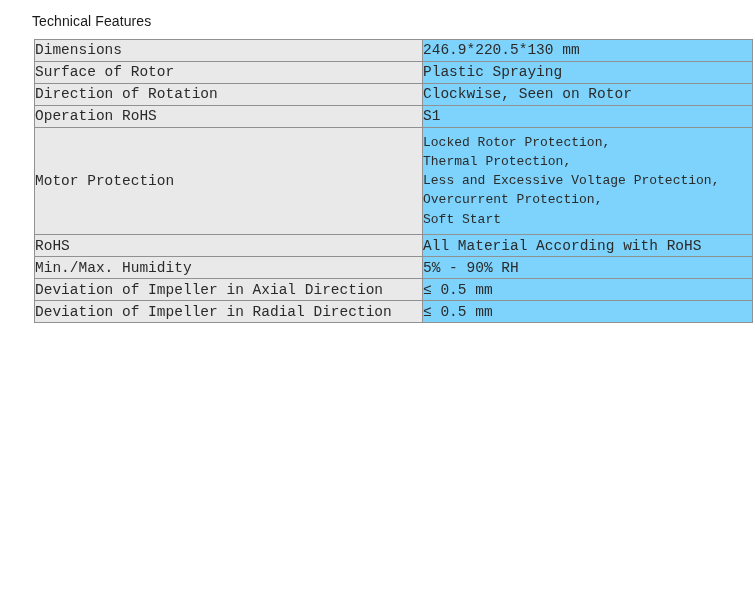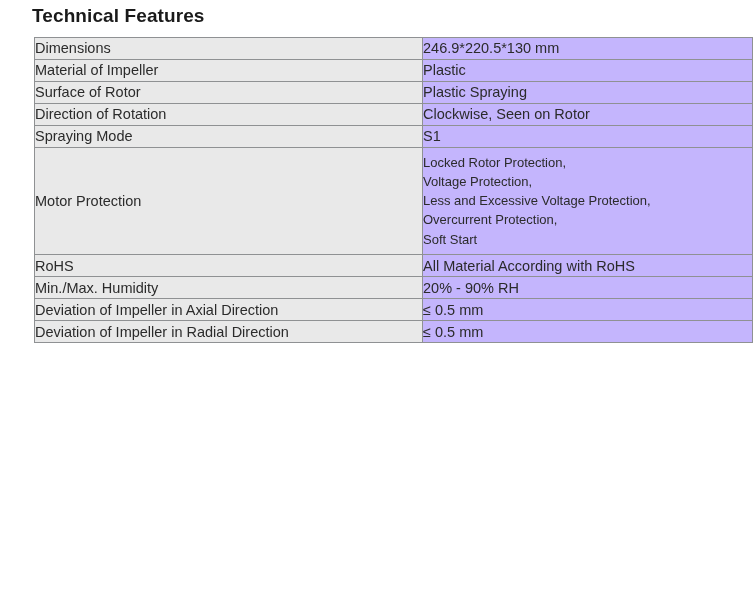--- a/index.html
+++ b/index.html
@@ -15,49 +15,50 @@
     overflow: hidden;
   }
   .page {
     position: relative;
     width: 755px;
     height: 600px;
     box-sizing: border-box;
     padding: 0 18px;
   }
   .doc-title {
-    font-size: 19px;
-    font-weight: bold;
+    font-size: 14px;
+    font-weight: normal;
     color: #1a1a1a;
-    margin: 5px 0 10px 14px;
+    margin: 13px 0 10px 14px;
     letter-spacing: 0.1px;
   }
   table.spec-table {
     border-collapse: collapse;
     width: 718px;
     margin-left: 16px;
     table-layout: fixed;
   }
   table.spec-table col.c-label { width: 388px; }
   table.spec-table col.c-value { width: 330px; }
   table.spec-table td {
     border: 1px solid #8f9193;
     padding: 0;
     vertical-align: middle;
     font-size: 14.5px;
     line-height: 1.25;
+    font-family: Liberation Mono, monospace;
   }
   td.label {
     background: #e9e9e9;
     color: #2b2b2b;
     padding: 6px 0 6px 10px;
     height: 21px;
   }
   td.value {
-    background: #c4b5fd;
+    background: #7dd3fc;
     color: #2b2b2b;
     padding: 6px 0 6px 9px;
     font-size: 13.5px;
     margin-left: 24px;
   }
   td.value.multi {
     padding-top: 5px;
     padding-bottom: 5px;
   }
   .vline-list {
@@ -86,54 +87,50 @@
     <colgroup>
       <col class="c-label">
       <col class="c-value">
     </colgroup>
     <tbody>
       <tr>
         <td class="label">Dimensions</td>
         <td class="value">246.9*220.5*130 mm</td>
       </tr>
       <tr>
-        <td class="label">Material of Impeller</td>
-        <td class="value">Plastic</td>
-      </tr>
-      <tr>
         <td class="label">Surface of Rotor</td>
         <td class="value">Plastic Spraying</td>
       </tr>
       <tr>
         <td class="label">Direction of Rotation</td>
         <td class="value">Clockwise, Seen on Rotor</td>
       </tr>
       <tr>
-        <td class="label">Spraying Mode</td>
+        <td class="label">Operation RoHS</td>
         <td class="value">S1</td>
       </tr>
       <tr>
         <td class="label label-tall">Motor Protection</td>
         <td class="value multi">
           <ul class="vline-list">
             <li>Locked Rotor Protection,</li>
-            <li>Voltage Protection,</li>
+            <li>Thermal Protection,</li>
             <li>Less and Excessive Voltage Protection,</li>
             <li>Overcurrent Protection,</li>
             <li>Soft Start</li>
           </ul>
         </td>
       </tr>
       <tr>
         <td class="label">RoHS</td>
         <td class="value">All Material According with RoHS</td>
       </tr>
       <tr>
         <td class="label">Min./Max. Humidity</td>
-        <td class="value">20% - 90% RH</td>
+        <td class="value">5% - 90% RH</td>
       </tr>
       <tr>
         <td class="label">Deviation of Impeller in Axial Direction</td>
         <td class="value">≤ 0.5 mm</td>
       </tr>
       <tr>
         <td class="label">Deviation of Impeller in Radial Direction</td>
         <td class="value">≤ 0.5 mm</td>
       </tr>
     </tbody>

